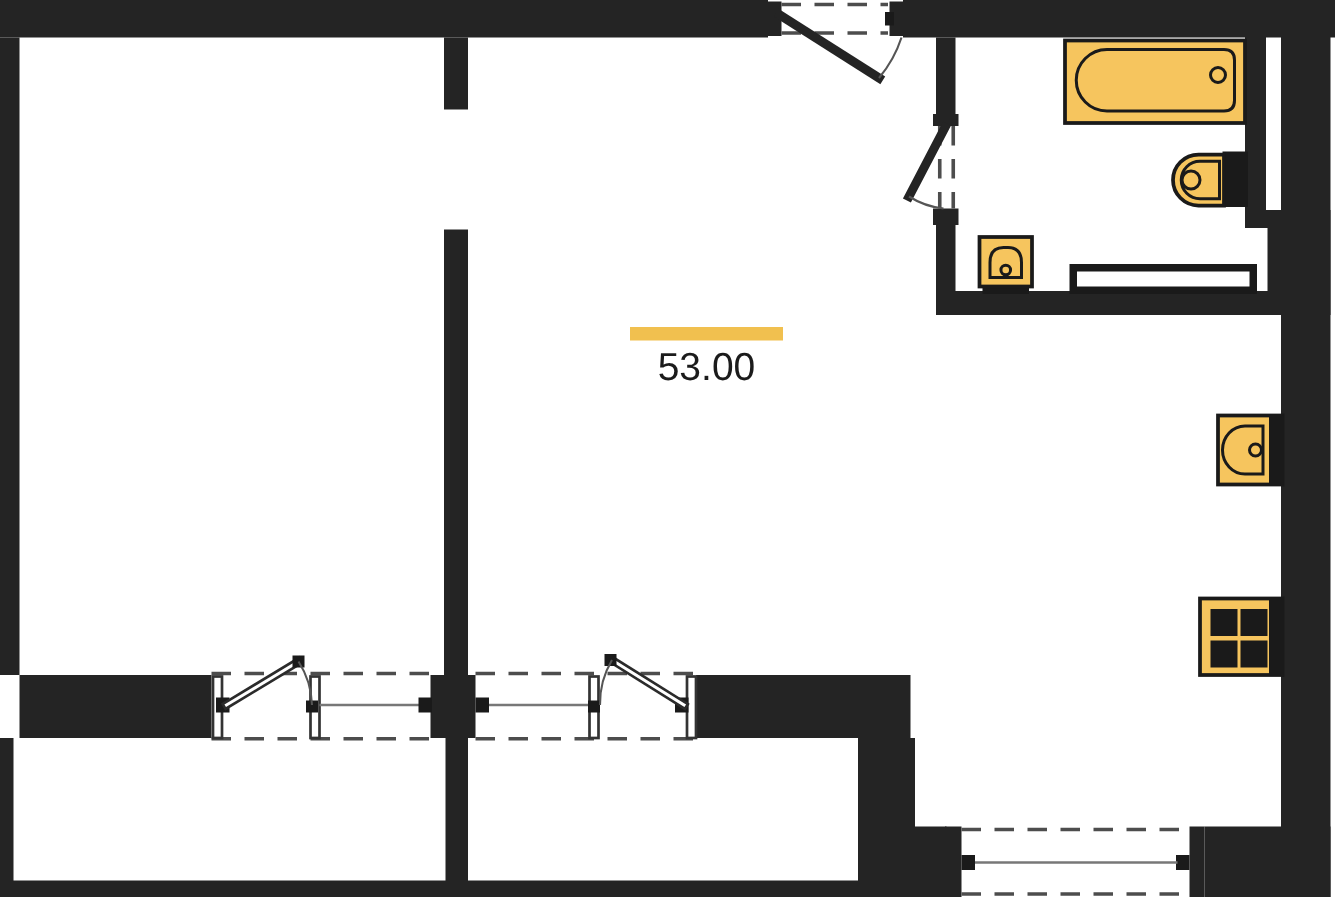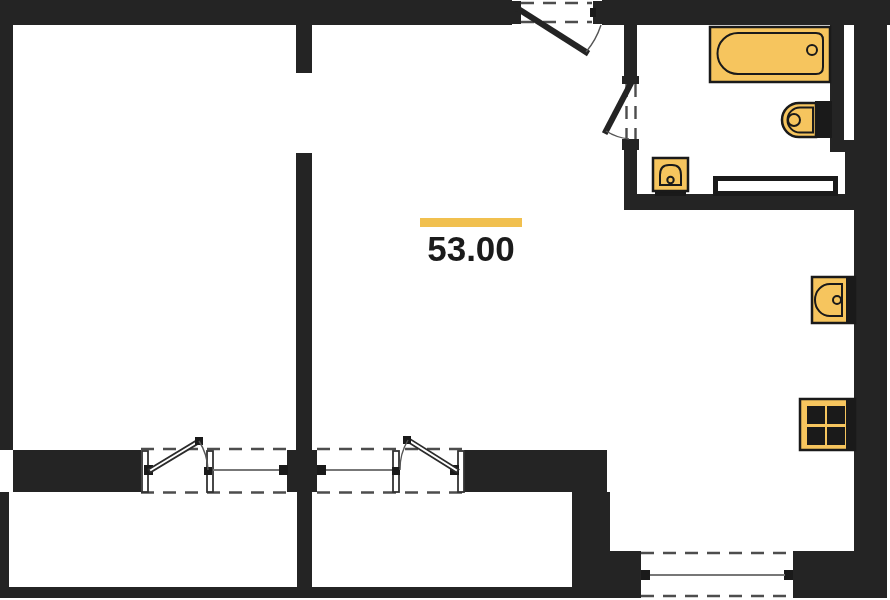--- a/index.html
+++ b/index.html
@@ -13,21 +13,21 @@
   .dash{stroke:var(--thin-line,#4D4D4D);stroke-width:2.4;stroke-dasharray:13 9;fill:none;}
   .thin{stroke:#777;stroke-width:1.8;fill:none;}
   .arc{stroke:#555;stroke-width:1.4;fill:none;}
   .frame{fill:#fff;stroke:#333;stroke-width:1.8;}
   .leaf-b{stroke:#2b2b2b;stroke-width:5.5;fill:none;stroke-linecap:square;}
   .leaf-w{stroke:#fff;stroke-width:2;fill:none;stroke-linecap:square;}
   .door-leaf{stroke:var(--wall,#242424);stroke-width:6;fill:none;stroke-linecap:square;}
   #area-bar{position:absolute;left:420px;top:218px;width:102px;height:9px;
             background:var(--accent-bar,#F1C04F);}
   #area-label{position:absolute;left:401px;top:231px;width:140px;text-align:center;
-              font-size:35px;font-weight:bold;color:#1b1b1b;letter-spacing:0px;line-height:1;}
+              font-size:26px;font-weight:normal;color:#1b1b1b;letter-spacing:0px;line-height:1;}
 </style>
 </head>
 <body>
 
 <div id="stage">
 
   <svg id="plan-svg" width="890" height="600" viewBox="0 0 890 600">
 
     <g>
       <rect class="wall-fill" x="0" y="0" width="512" height="25"></rect>

